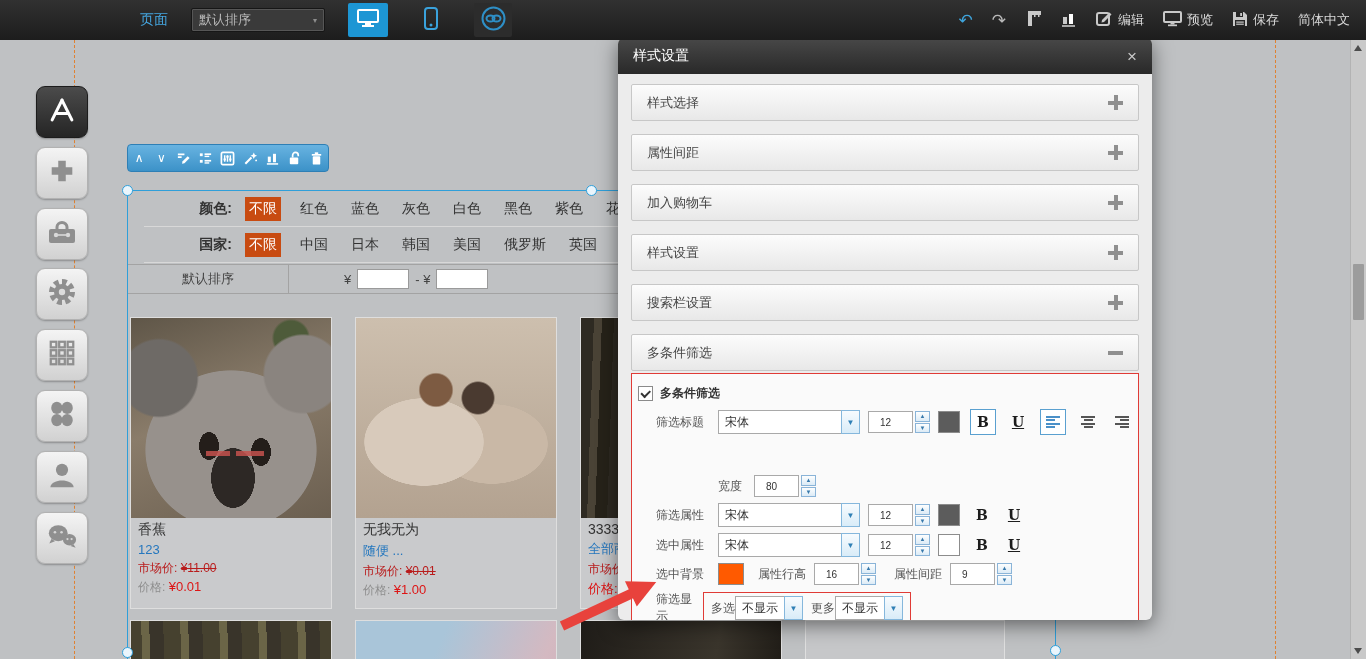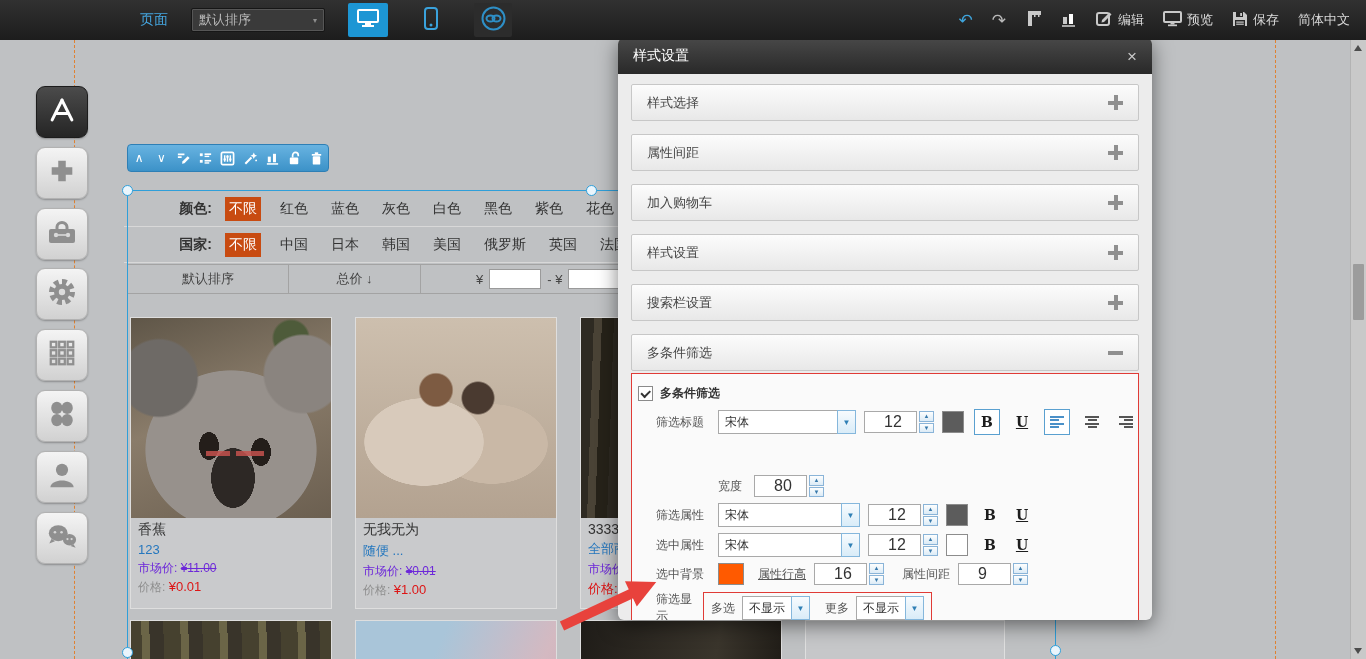--- a/index.html
+++ b/index.html
@@ -35,40 +35,40 @@
   
   .mini-tb{position:absolute;left:127px;top:144px;width:200px;height:26px;background:linear-gradient(#68b3e1,#3c92c8);border:1px solid #2e7fb5;border-radius:4px;display:flex;align-items:center;justify-content:space-around;z-index:6;color:#fff;}
   .mini-ico{display:flex;align-items:center;justify-content:center;width:16px;height:16px;font-size:12px;line-height:1;}
 
   
   .sel-top{position:absolute;left:127px;top:190px;width:929px;height:0;border-top:1px solid #2f9fd9;z-index:4;}
   .sel-side{position:absolute;top:190px;bottom:0;width:0;border-left:1px solid #2f9fd9;z-index:4;}
   .handle{position:absolute;width:9px;height:9px;border-radius:50%;background:#eaf5fc;border:1px solid #2f9fd9;z-index:5;}
 
   
-  .filter{position:absolute;left:124px;top:191px;width:927px;z-index:2;font-size:14px;color:#333;}
+  .filter{position:absolute;left:144px;top:191px;width:927px;z-index:2;font-size:14px;color:#333;}
   .f-row{height:35px;display:flex;align-items:center;border-bottom:1px solid #d8d8d8;}
   .f-label{width:88px;text-align:right;font-weight:bold;margin-right:13px;flex:none;}
   .chip{margin-right:15px;padding:3px 4px;white-space:nowrap;}
   .chip.sel{background:#c84b11;color:#fff;}
 
   
   .sortbar{position:absolute;left:127px;top:264px;width:928px;height:28px;border:1px solid #a3a3a3;display:flex;z-index:2;font-size:13px;color:#444;}
   .sb-cell{display:flex;align-items:center;justify-content:center;border-right:1px solid #a3a3a3;text-align:right;}
   .sb-c1{width:160px;}
   .sb-c2{width:131px;}
   .sb-c3{flex:1;border-right:none;justify-content:flex-start;padding-left:55px;gap:6px;}
   .price-input{width:50px;height:18px;background:#fff;border:1px solid #9a9a9a;}
 
   
   .card{position:absolute;top:317px;width:200px;height:290px;background:#c9cacc;border:1px solid #dedede;z-index:2;}
   .pimg{width:100%;height:200px;}
   .p-title{font-size:14px;color:#333;margin:3px 7px 0;}
   .p-link{font-size:13px;color:#2577be;margin:3px 7px 0;}
-  .p-market{font-size:12px;color:#6d28d9;margin:3px 7px 0;}
+  .p-market{font-size:12px;color:#b91c1c;margin:3px 7px 0;}
   .strike{text-decoration:line-through;}
   .p-price{font-size:12px;color:#8e8e8e;margin:2px 7px 0;}
   .red{color:#dd1515;font-size:13px;}
   .img-koala{background:
     radial-gradient(ellipse 5% 7% at 39% 64%,#241e1a 0 99%,transparent 100%),
     radial-gradient(ellipse 5% 7% at 65% 67%,#241e1a 0 99%,transparent 100%),
     radial-gradient(ellipse 11% 15% at 51% 80%,#2d2825 0 99%,transparent 100%),
     radial-gradient(circle at 14% 30%,#6e6a66 0 17%,transparent 18%),
     radial-gradient(circle at 86% 28%,#8a847f 0 17%,transparent 18%),
     radial-gradient(ellipse 43% 40% at 50% 66%,#97918c 0 99%,transparent 100%),
@@ -107,21 +107,21 @@
   .checkbox::after{content:"";position:absolute;left:2px;top:2.5px;width:7px;height:3.5px;border-left:2px solid #333;border-bottom:2px solid #333;transform:rotate(-45deg);}
   .form-row{display:flex;align-items:center;margin:6px 0 0 18px;}
   .fr-label{width:62px;flex:none;}
   .fr-label-sm{width:47px;flex:none;}
   .dd{height:22px;background:#fff;border:1px solid #a9a9a9;display:flex;align-items:center;font-size:12px;color:#333;}
   .dd-txt{padding:0 6px;flex:1;white-space:nowrap;overflow:hidden;}
   .dd-btn{width:17px;align-self:stretch;border:1px solid #85b7dc;margin:-1px -1px -1px 0;background:linear-gradient(#f7fbfe,#d9ecf8);color:#2e7fb5;font-size:8px;display:flex;align-items:center;justify-content:center;}
   .dd-font{width:140px;}
   .dd-sm{width:66px;}
   .spin{display:flex;height:22px;align-items:stretch;}
-  .sp-val{width:32px;background:#fff;border:1px solid #a9a9a9;display:flex;align-items:center;padding-left:19px;font-size:16px;color:#333;}
+  .sp-val{width:32px;background:#fff;border:1px solid #a9a9a9;display:flex;align-items:center;padding-left:11px;font-size:10px;color:#333;}
   .sp-btns{width:15px;display:flex;flex-direction:column;margin-left:2px;}
   .sp-btns span{flex:1;border:1px solid #8ab4d8;background:linear-gradient(#fdfefe,#dcebf6);color:#3879ab;font-size:6px;line-height:1;display:flex;align-items:center;justify-content:center;}
   .sp-btns span:first-child{margin-bottom:1px;}
   .swatch{width:20px;height:20px;border:1px solid #8c8c8c;flex:none;}
   .sw-dark{background:#5c5c5c;}
   .sw-white{background:#fff;}
   .sw-orange{background:#ff5a00;width:24px;}
   .btn-bu{width:24px;height:24px;display:flex;align-items:center;justify-content:center;font-family:"DejaVu Serif","Liberation Serif",serif;font-weight:bold;font-size:14px;color:#1d1d1d;flex:none;}
   .boxed{border:1px solid #5aa0d0;background:#fff;}
   .u{text-decoration:underline;}
@@ -129,22 +129,22 @@
   .al-bars{width:14px;height:12px;background:
     linear-gradient(#555,#555) 0 0/14px 2px no-repeat,
     linear-gradient(#555,#555) var(--sx,0) 3.4px/9px 2px no-repeat,
     linear-gradient(#555,#555) 0 6.8px/14px 2px no-repeat,
     linear-gradient(#555,#555) var(--sx,0) 10.2px/9px 2px no-repeat;}
   .al-blue{background:
     linear-gradient(#4a90c8,#4a90c8) 0 0/14px 2px no-repeat,
     linear-gradient(#4a90c8,#4a90c8) 0 3.4px/9px 2px no-repeat,
     linear-gradient(#4a90c8,#4a90c8) 0 6.8px/14px 2px no-repeat,
     linear-gradient(#4a90c8,#4a90c8) 0 10.2px/9px 2px no-repeat;}
-  .gap8{margin-left:8px;}.gap10{margin-left:10px;}.gap14{margin-left:14px;text-decoration:underline;}.gap18{margin-left:18px;}
-  .inner-red{border:1px solid #e03b36;display:flex;align-items:center;gap:7px;padding:3px 7px;margin-left:0;}
+  .gap8{margin-left:8px;}.gap10{margin-left:10px;}.gap14{margin-left:14px;}.gap18{margin-left:18px;}
+  .inner-red{border:1px solid #e03b36;display:flex;align-items:center;gap:0;padding:3px 7px;margin-left:0;}
 
   .annot-arrow{position:absolute;left:556px;top:576px;z-index:30;}
 </style>
 </head>
 <body>
 <div class="stage">
 
   <div class="topbar">
     <div class="tb-left">
       <span class="page-label">页面</span>
@@ -389,21 +389,20 @@
       <span class="chip">美国</span>
       <span class="chip">俄罗斯</span>
       <span class="chip">英国</span>
       <span class="chip">法国</span>
       <span class="chip">德国</span>
     </div>
   </div>
 
   <div class="sortbar">
     <div class="sb-cell sb-c1">默认排序</div>
-    <div class="sb-cell sb-c2">总价 ↓</div>
     <div class="sb-cell sb-c3">
       <span>¥</span>
       <span class="price-input"></span>
       <span>- ¥</span>
       <span class="price-input"></span>
     </div>
   </div>
 
   <div class="card" style="left:130px;">
     <div class="pimg img-koala">

